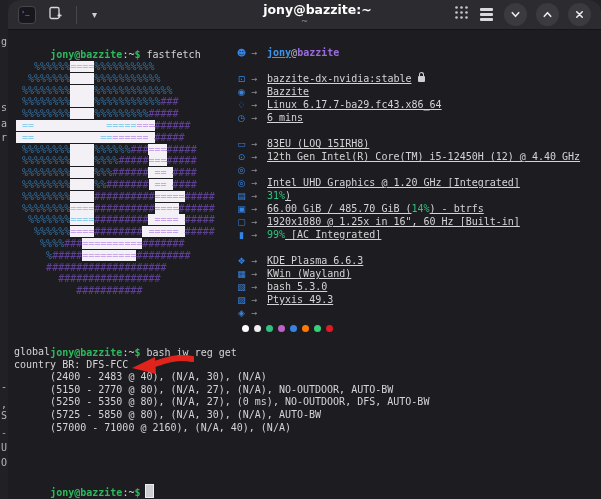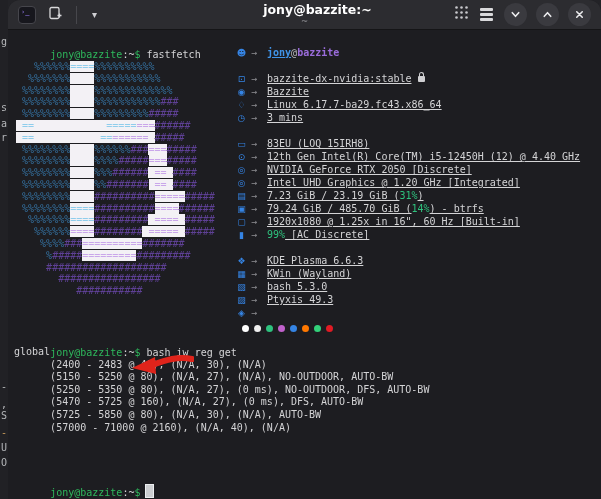--- a/index.html
+++ b/index.html
@@ -22,21 +22,21 @@
   .chev{color:#cfcfd2;font-size:10px;padding:0 4px;}
   .title-wrap{position:absolute;left:50%;top:3px;transform:translateX(-50%);text-align:center;line-height:1.1;}
   .title{color:#ffffff;font-weight:bold;font-size:12.5px;white-space:nowrap;margin-left:26px;}
   .subtitle{color:#8f8f94;font-size:8.5px;}
   .tb-right{margin-left:auto;display:flex;align-items:center;gap:9px;}
   .circbtn{width:23px;height:23px;border-radius:50%;background:#3a3a3f;display:flex;align-items:center;justify-content:center;}
   .burger{display:flex;flex-direction:column;gap:2.5px;padding:2px;}
   .burger i{display:block;width:13px;height:2.5px;background:#d9d9db;border-radius:1px;}
   
   .tline{position:absolute;white-space:pre;font:10px/12.6px "DejaVu Sans Mono",monospace;color:#d4d4d6;}
-  .green{color:#2eb85c;font-weight:normal;}
+  .green{color:#2eb85c;font-weight:bold;}
   .fg{color:#d4d4d6;}
   .cmd{margin-left:6px;}
   .cursor{display:inline-block;width:7px;height:12px;background:#ccced1;border:1px solid #eceff1;
           vertical-align:text-bottom;margin-left:5px;}
   
   .art{position:absolute;left:8px;top:61px;font:10px/11.8px "DejaVu Sans Mono",monospace;white-space:pre;}
   .art div{height:11.8px;}
   .as{color:transparent;}
   .ab{color:#34709f;}
   .ap{color:#5e4095;}
@@ -150,30 +150,30 @@
     </div>
 
     <div class="art"><div><span class="as">   </span><span class="ab">%%%%%%</span><span class="ac">====</span><span class="ab">%%%%%%%%%%</span></div><div><span class="as">  </span><span class="ab">%%%%%%%</span><span class="aw">    </span><span class="ab">%%%%%%%%%%%</span></div><div><span class="as"> </span><span class="ab">%%%%%%%%</span><span class="aw">    </span><span class="ab">%%%%%%%%%%%%%</span></div><div><span class="as"> </span><span class="ab">%%%%%%%%</span><span class="aw">    </span><span class="ab">%%%%%%%%%%%</span><span class="ap">###</span></div><div><span class="as"> </span><span class="ab">%%%%%%%%</span><span class="aw">    </span><span class="ab">%%%%%%%%%</span><span class="ap">#####</span></div><div><span class="aw"> </span><span class="ac">==</span><span class="aw">            </span><span class="ac">=====</span><span class="al">===</span><span class="ap">######</span></div><div><span class="aw"> </span><span class="ac">==</span><span class="aw">           </span><span class="ac">==</span><span class="al">======</span><span class="aw"> </span><span class="ap">#####</span></div><div><span class="as"> </span><span class="ab">%%%%%%%%</span><span class="aw">    </span><span class="ab">%%%%%%</span><span class="ap">###</span><span class="al">===</span><span class="ap">#####</span></div><div><span class="as"> </span><span class="ab">%%%%%%%%</span><span class="aw">    </span><span class="ab">%%%%</span><span class="ap">#####</span><span class="al">===</span><span class="ap">#####</span></div><div><span class="as"> </span><span class="ab">%%%%%%%%</span><span class="aw">    </span><span class="ab">%%%</span><span class="ap">######</span><span class="aw"> </span><span class="al">==</span><span class="aw"> </span><span class="ap">####</span></div><div><span class="as"> </span><span class="ab">%%%%%%%%</span><span class="aw">    </span><span class="ab">%%</span><span class="ap">#######</span><span class="aw"> </span><span class="al">==</span><span class="aw"> </span><span class="ap">####</span></div><div><span class="as"> </span><span class="ab">%%%%%%%%</span><span class="aw">    </span><span class="ap">##########</span><span class="al">=====</span><span class="ap">#####</span></div><div><span class="as"> </span><span class="ab">%%%%%%%%</span><span class="ac">====</span><span class="ap">##########</span><span class="al">====</span><span class="ap">######</span></div><div><span class="as">  </span><span class="ab">%%%%%%%</span><span class="ac">====</span><span class="ap">#########</span><span class="aw"> </span><span class="al">====</span><span class="aw"> </span><span class="ap">#####</span></div><div><span class="as">   </span><span class="ab">%%%%%%</span><span class="al">====</span><span class="ap">########</span><span class="aw"> </span><span class="al">=====</span><span class="aw"> </span><span class="ap">#####</span></div><div><span class="as">    </span><span class="ab">%%%%</span><span class="ap">###</span><span class="al">==========</span><span class="ap">#######</span></div><div><span class="as">     </span><span class="ab">%</span><span class="ap">#####</span><span class="al">=========</span><span class="ap">#########</span></div><div><span class="as">     </span><span class="ap">####################</span></div><div><span class="as">       </span><span class="ap">#################</span></div><div><span class="as">          </span><span class="ap">###########</span></div></div>
 
     <div class="info">
         <div class="info-line"><span class="info-ico">☻</span><span class="info-arrow">→</span><span class="seg-user">jony</span><span class="seg-at">@</span><span class="seg-host">bazzite</span></div>
         <div class="info-line"></div>
         <div class="info-line"><span class="info-ico">⊡</span><span class="info-arrow">→</span><span class="seg-fg">bazzite-dx-nvidia:stable</span><span class="lock"></span></div>
         <div class="info-line"><span class="info-ico">◉</span><span class="info-arrow">→</span><span class="seg-fg">Bazzite</span></div>
         <div class="info-line"><span class="info-ico">♢</span><span class="info-arrow">→</span><span class="seg-fg">Linux 6.17.7-ba29.fc43.x86_64</span></div>
-        <div class="info-line"><span class="info-ico">◷</span><span class="info-arrow">→</span><span class="seg-fg">3 mins</span></div>
+        <div class="info-line"><span class="info-ico">◷</span><span class="info-arrow">→</span><span class="seg-fg">6 mins</span></div>
         <div class="info-line"></div>
         <div class="info-line"><span class="info-ico">▭</span><span class="info-arrow">→</span><span class="seg-fg">83EU (LOQ 15IRH8)</span></div>
         <div class="info-line"><span class="info-ico">⊙</span><span class="info-arrow">→</span><span class="seg-fg">12th Gen Intel(R) Core(TM) i5-12450H (12) @ 4.40 GHz</span></div>
-        <div class="info-line"><span class="info-ico">◎</span><span class="info-arrow">→</span><span class="seg-fg">NVIDIA GeForce RTX 2050 [Discrete]</span></div>
+        <div class="info-line"><span class="info-ico">◎</span><span class="info-arrow">→</span></div>
         <div class="info-line"><span class="info-ico">◎</span><span class="info-arrow">→</span><span class="seg-fg">Intel UHD Graphics @ 1.20 GHz [Integrated]</span></div>
-        <div class="info-line"><span class="info-ico">▤</span><span class="info-arrow">→</span><span class="seg-fg">7.23 GiB / 23.19 GiB (</span><span class="seg-green">31%</span><span class="seg-fg">)</span></div>
-        <div class="info-line"><span class="info-ico">▣</span><span class="info-arrow">→</span><span class="seg-fg">79.24 GiB / 485.70 GiB (</span><span class="seg-green">14%</span><span class="seg-fg">) - btrfs</span></div>
+        <div class="info-line"><span class="info-ico">▤</span><span class="info-arrow">→</span><span class="seg-green">31%</span><span class="seg-fg">)</span></div>
+        <div class="info-line"><span class="info-ico">▣</span><span class="info-arrow">→</span><span class="seg-fg">66.00 GiB / 485.70 GiB (</span><span class="seg-green">14%</span><span class="seg-fg">) - btrfs</span></div>
         <div class="info-line"><span class="info-ico">▢</span><span class="info-arrow">→</span><span class="seg-fg">1920x1080 @ 1.25x in 16", 60 Hz [Built-in]</span></div>
-        <div class="info-line"><span class="info-ico">▮</span><span class="info-arrow">→</span><span class="seg-green">99%</span><span class="seg-fg"> [AC Discrete]</span></div>
+        <div class="info-line"><span class="info-ico">▮</span><span class="info-arrow">→</span><span class="seg-green">99%</span><span class="seg-fg"> [AC Integrated]</span></div>
         <div class="info-line"></div>
         <div class="info-line"><span class="info-ico">❖</span><span class="info-arrow">→</span><span class="seg-fg">KDE Plasma 6.6.3</span></div>
         <div class="info-line"><span class="info-ico">▦</span><span class="info-arrow">→</span><span class="seg-fg">KWin (Wayland)</span></div>
         <div class="info-line"><span class="info-ico">▧</span><span class="info-arrow">→</span><span class="seg-fg">bash 5.3.0</span></div>
         <div class="info-line"><span class="info-ico">▨</span><span class="info-arrow">→</span><span class="seg-fg">Ptyxis 49.3</span></div>
         <div class="info-line"><span class="info-ico">◈</span><span class="info-arrow">→</span></div>
       </div>
 
     <div class="dots">
         <span class="dot" style="background: rgb(255, 255, 255);"></span>
@@ -184,24 +184,24 @@
         <span class="dot" style="background: rgb(255, 120, 0);"></span>
         <span class="dot" style="background: rgb(51, 209, 122);"></span>
         <span class="dot" style="background: rgb(224, 27, 36);"></span>
       </div>
 
     <div class="tline" style="left:6px;top:334px">
       <span class="green">jony@bazzite</span><span class="fg">:</span><span class="fg">~</span><span class="green">$</span><span class="fg cmd">bash iw reg get</span>
     </div>
     <div class="reg" style="top:346px">
         <div>global</div>
+        <div>country BR: DFS-FCC</div>
         <div>      (2400 - 2483 @ 40), (N/A, 30), (N/A)</div>
-        <div>      (5150 - 5250 @ 80), (N/A, 27), (N/A), NO-OUTDOOR, AUTO-BW</div>
+        <div>      (5150 - 2770 @ 80), (N/A, 27), (N/A), NO-OUTDOOR, AUTO-BW</div>
         <div>      (5250 - 5350 @ 80), (N/A, 27), (0 ms), NO-OUTDOOR, DFS, AUTO-BW</div>
-        <div>      (5470 - 5725 @ 160), (N/A, 27), (0 ms), DFS, AUTO-BW</div>
         <div>      (5725 - 5850 @ 80), (N/A, 30), (N/A), AUTO-BW</div>
         <div>      (57000 - 71000 @ 2160), (N/A, 40), (N/A)</div>
       </div>
 
     <div class="arrow-note">
       <svg width="64" height="23" viewBox="0 0 64 23">
         <path d="M62 6 C 48 3, 36 7, 22 12" fill="none" stroke="#e0241b" stroke-width="6" stroke-linecap="round"></path>
         <polygon points="2,15 25,4 26,21" fill="#e0241b"></polygon>
       </svg>
     </div>

